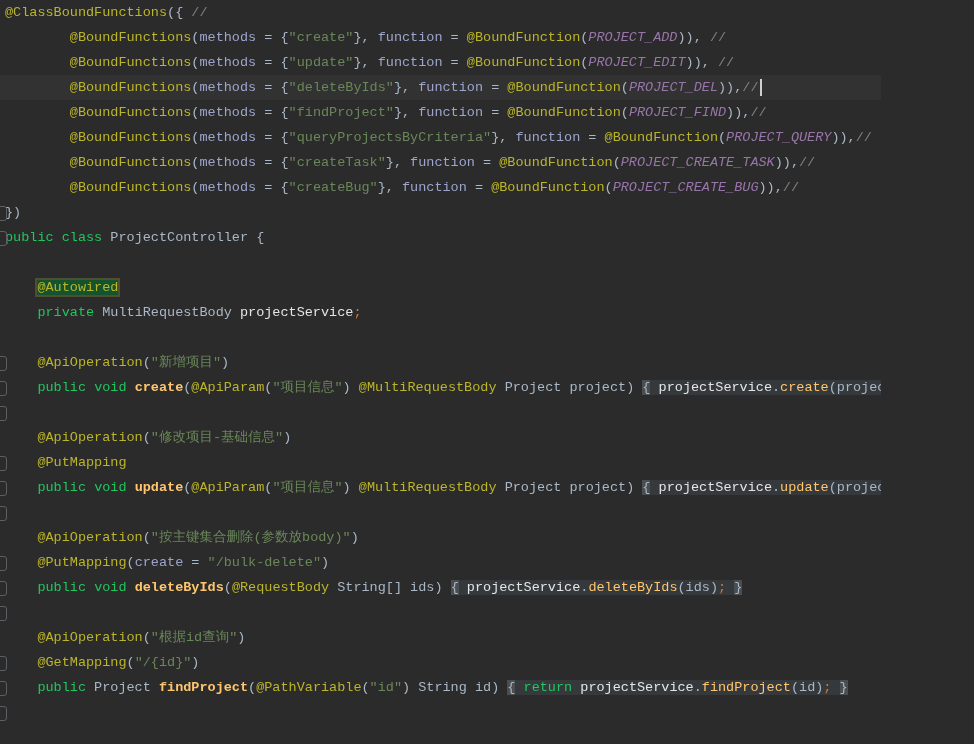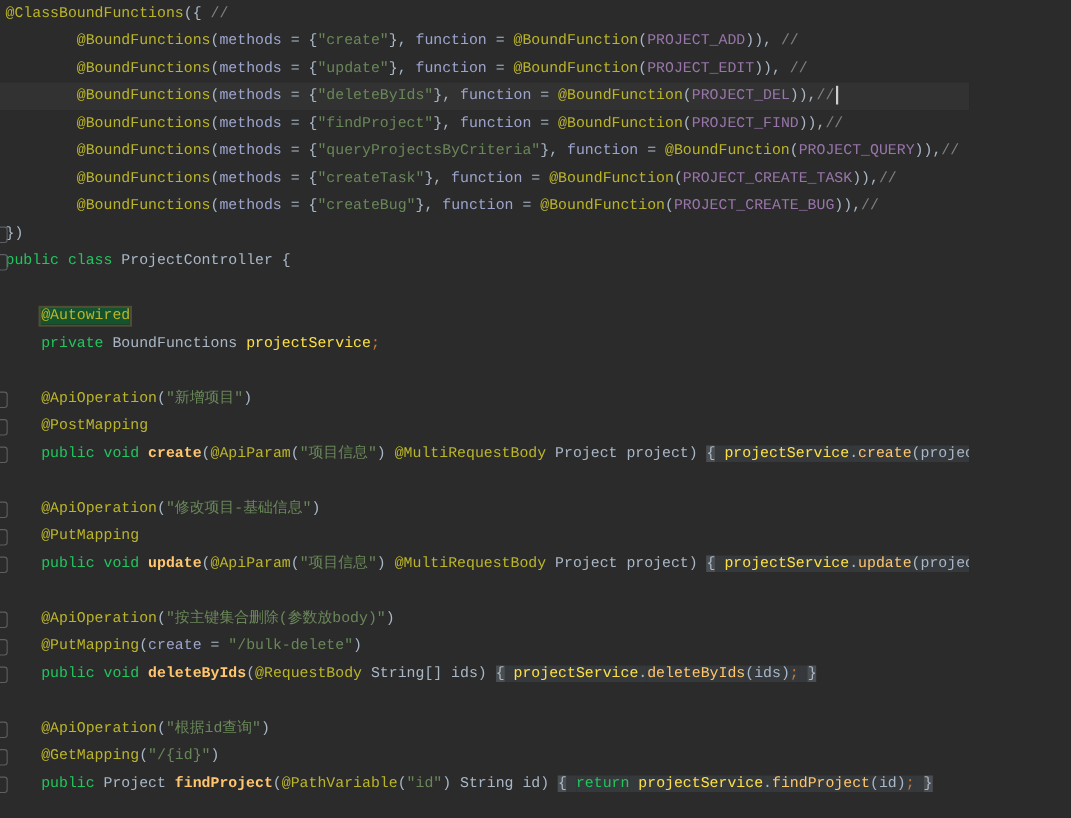--- a/index.html
+++ b/index.html
@@ -16,22 +16,22 @@
     height:25px;line-height:25px;
     white-space:pre;
     padding-left:5px;
     color:#a9b7c6;
   }
   .line.current{background:#323232;}
   .tk{display:inline;}
   .ann{color:#bbb529;}
   .kw{color:#22c55e;}
   .str{color:#6a8759;}
-  .const{color:#9876aa;}
-  .field{color:#fde047;}
+  .const{color:#9876aa;font-style:italic;}
+  .field{color:#e5e5e5;}
   .meth{color:#ffc66d;font-weight:bold;}
   .call{color:#ffc66d;}
   .txt{color:#a9b7c6;}
   .cmt{color:#808080;}
   .attr{color:#9da5cd;}
   .semi{color:#cc7832;}
   .hl{background:#14532d;box-shadow:0 0 0 2px #4e4e32;}
   .fold{background:#36393c;}
   .brace{background:#4b4e51;}
   .caret{
@@ -59,24 +59,23 @@
       <div class="line"><span class="tk txt">        </span><span class="tk ann">@BoundFunctions</span><span class="tk txt">(</span><span class="tk attr">methods</span><span class="tk txt"> = {</span><span class="tk str">"update"</span><span class="tk txt">}, </span><span class="tk attr">function</span><span class="tk txt"> = </span><span class="tk ann">@BoundFunction</span><span class="tk txt">(</span><span class="tk const">PROJECT_EDIT</span><span class="tk txt">)), </span><span class="tk cmt">//</span></div>
       <div class="line current"><span class="tk txt">        </span><span class="tk ann">@BoundFunctions</span><span class="tk txt">(</span><span class="tk attr">methods</span><span class="tk txt"> = {</span><span class="tk str">"deleteByIds"</span><span class="tk txt">}, </span><span class="tk attr">function</span><span class="tk txt"> = </span><span class="tk ann">@BoundFunction</span><span class="tk txt">(</span><span class="tk const">PROJECT_DEL</span><span class="tk txt">)),</span><span class="tk cmt">//</span><span class="tk caret"></span></div>
       <div class="line"><span class="tk txt">        </span><span class="tk ann">@BoundFunctions</span><span class="tk txt">(</span><span class="tk attr">methods</span><span class="tk txt"> = {</span><span class="tk str">"findProject"</span><span class="tk txt">}, </span><span class="tk attr">function</span><span class="tk txt"> = </span><span class="tk ann">@BoundFunction</span><span class="tk txt">(</span><span class="tk const">PROJECT_FIND</span><span class="tk txt">)),</span><span class="tk cmt">//</span></div>
       <div class="line"><span class="tk txt">        </span><span class="tk ann">@BoundFunctions</span><span class="tk txt">(</span><span class="tk attr">methods</span><span class="tk txt"> = {</span><span class="tk str">"queryProjectsByCriteria"</span><span class="tk txt">}, </span><span class="tk attr">function</span><span class="tk txt"> = </span><span class="tk ann">@BoundFunction</span><span class="tk txt">(</span><span class="tk const">PROJECT_QUERY</span><span class="tk txt">)),</span><span class="tk cmt">//</span></div>
       <div class="line"><span class="tk txt">        </span><span class="tk ann">@BoundFunctions</span><span class="tk txt">(</span><span class="tk attr">methods</span><span class="tk txt"> = {</span><span class="tk str">"createTask"</span><span class="tk txt">}, </span><span class="tk attr">function</span><span class="tk txt"> = </span><span class="tk ann">@BoundFunction</span><span class="tk txt">(</span><span class="tk const">PROJECT_CREATE_TASK</span><span class="tk txt">)),</span><span class="tk cmt">//</span></div>
       <div class="line"><span class="tk txt">        </span><span class="tk ann">@BoundFunctions</span><span class="tk txt">(</span><span class="tk attr">methods</span><span class="tk txt"> = {</span><span class="tk str">"createBug"</span><span class="tk txt">}, </span><span class="tk attr">function</span><span class="tk txt"> = </span><span class="tk ann">@BoundFunction</span><span class="tk txt">(</span><span class="tk const">PROJECT_CREATE_BUG</span><span class="tk txt">)),</span><span class="tk cmt">//</span></div>
       <div class="line"><span class="tk txt">})</span></div>
       <div class="line"><span class="tk kw">public</span><span class="tk txt"> </span><span class="tk kw">class</span><span class="tk txt"> ProjectController {</span></div>
       <div class="line"></div>
       <div class="line"><span class="tk txt">    </span><span class="tk ann hl">@Autowired</span></div>
-      <div class="line"><span class="tk txt">    </span><span class="tk kw">private</span><span class="tk txt"> BoundFunctions </span><span class="tk field">projectService</span><span class="tk semi">;</span></div>
+      <div class="line"><span class="tk txt">    </span><span class="tk kw">private</span><span class="tk txt"> MultiRequestBody </span><span class="tk field">projectService</span><span class="tk semi">;</span></div>
       <div class="line"></div>
       <div class="line"><span class="tk txt">    </span><span class="tk ann">@ApiOperation</span><span class="tk txt">(</span><span class="tk str">"新增项目"</span><span class="tk txt">)</span></div>
-      <div class="line"><span class="tk txt">    </span><span class="tk ann">@PostMapping</span></div>
       <div class="line"><span class="tk txt">    </span><span class="tk kw">public</span><span class="tk txt"> </span><span class="tk kw">void</span><span class="tk txt"> </span><span class="tk meth">create</span><span class="tk txt">(</span><span class="tk ann">@ApiParam</span><span class="tk txt">(</span><span class="tk str">"项目信息"</span><span class="tk txt">) </span><span class="tk ann">@MultiRequestBody</span><span class="tk txt"> Project project) </span><span class="tk txt brace">{</span><span class="tk txt fold"> </span><span class="tk field fold">projectService</span><span class="tk txt fold">.</span><span class="tk call fold">create</span><span class="tk txt fold">(project)</span><span class="tk semi fold">;</span><span class="tk txt fold"> </span><span class="tk txt brace">}</span></div>
       <div class="line"></div>
       <div class="line"><span class="tk txt">    </span><span class="tk ann">@ApiOperation</span><span class="tk txt">(</span><span class="tk str">"修改项目-基础信息"</span><span class="tk txt">)</span></div>
       <div class="line"><span class="tk txt">    </span><span class="tk ann">@PutMapping</span></div>
       <div class="line"><span class="tk txt">    </span><span class="tk kw">public</span><span class="tk txt"> </span><span class="tk kw">void</span><span class="tk txt"> </span><span class="tk meth">update</span><span class="tk txt">(</span><span class="tk ann">@ApiParam</span><span class="tk txt">(</span><span class="tk str">"项目信息"</span><span class="tk txt">) </span><span class="tk ann">@MultiRequestBody</span><span class="tk txt"> Project project) </span><span class="tk txt brace">{</span><span class="tk txt fold"> </span><span class="tk field fold">projectService</span><span class="tk txt fold">.</span><span class="tk call fold">update</span><span class="tk txt fold">(project)</span><span class="tk semi fold">;</span><span class="tk txt fold"> </span><span class="tk txt brace">}</span></div>
       <div class="line"></div>
       <div class="line"><span class="tk txt">    </span><span class="tk ann">@ApiOperation</span><span class="tk txt">(</span><span class="tk str">"按主键集合删除(参数放body)"</span><span class="tk txt">)</span></div>
       <div class="line"><span class="tk txt">    </span><span class="tk ann">@PutMapping</span><span class="tk txt">(</span><span class="tk attr">create</span><span class="tk txt"> = </span><span class="tk str">"/bulk-delete"</span><span class="tk txt">)</span></div>
       <div class="line"><span class="tk txt">    </span><span class="tk kw">public</span><span class="tk txt"> </span><span class="tk kw">void</span><span class="tk txt"> </span><span class="tk meth">deleteByIds</span><span class="tk txt">(</span><span class="tk ann">@RequestBody</span><span class="tk txt"> String[] ids) </span><span class="tk txt brace">{</span><span class="tk txt fold"> </span><span class="tk field fold">projectService</span><span class="tk txt fold">.</span><span class="tk call fold">deleteByIds</span><span class="tk txt fold">(ids)</span><span class="tk semi fold">;</span><span class="tk txt fold"> </span><span class="tk txt brace">}</span></div>
       <div class="line"></div>

